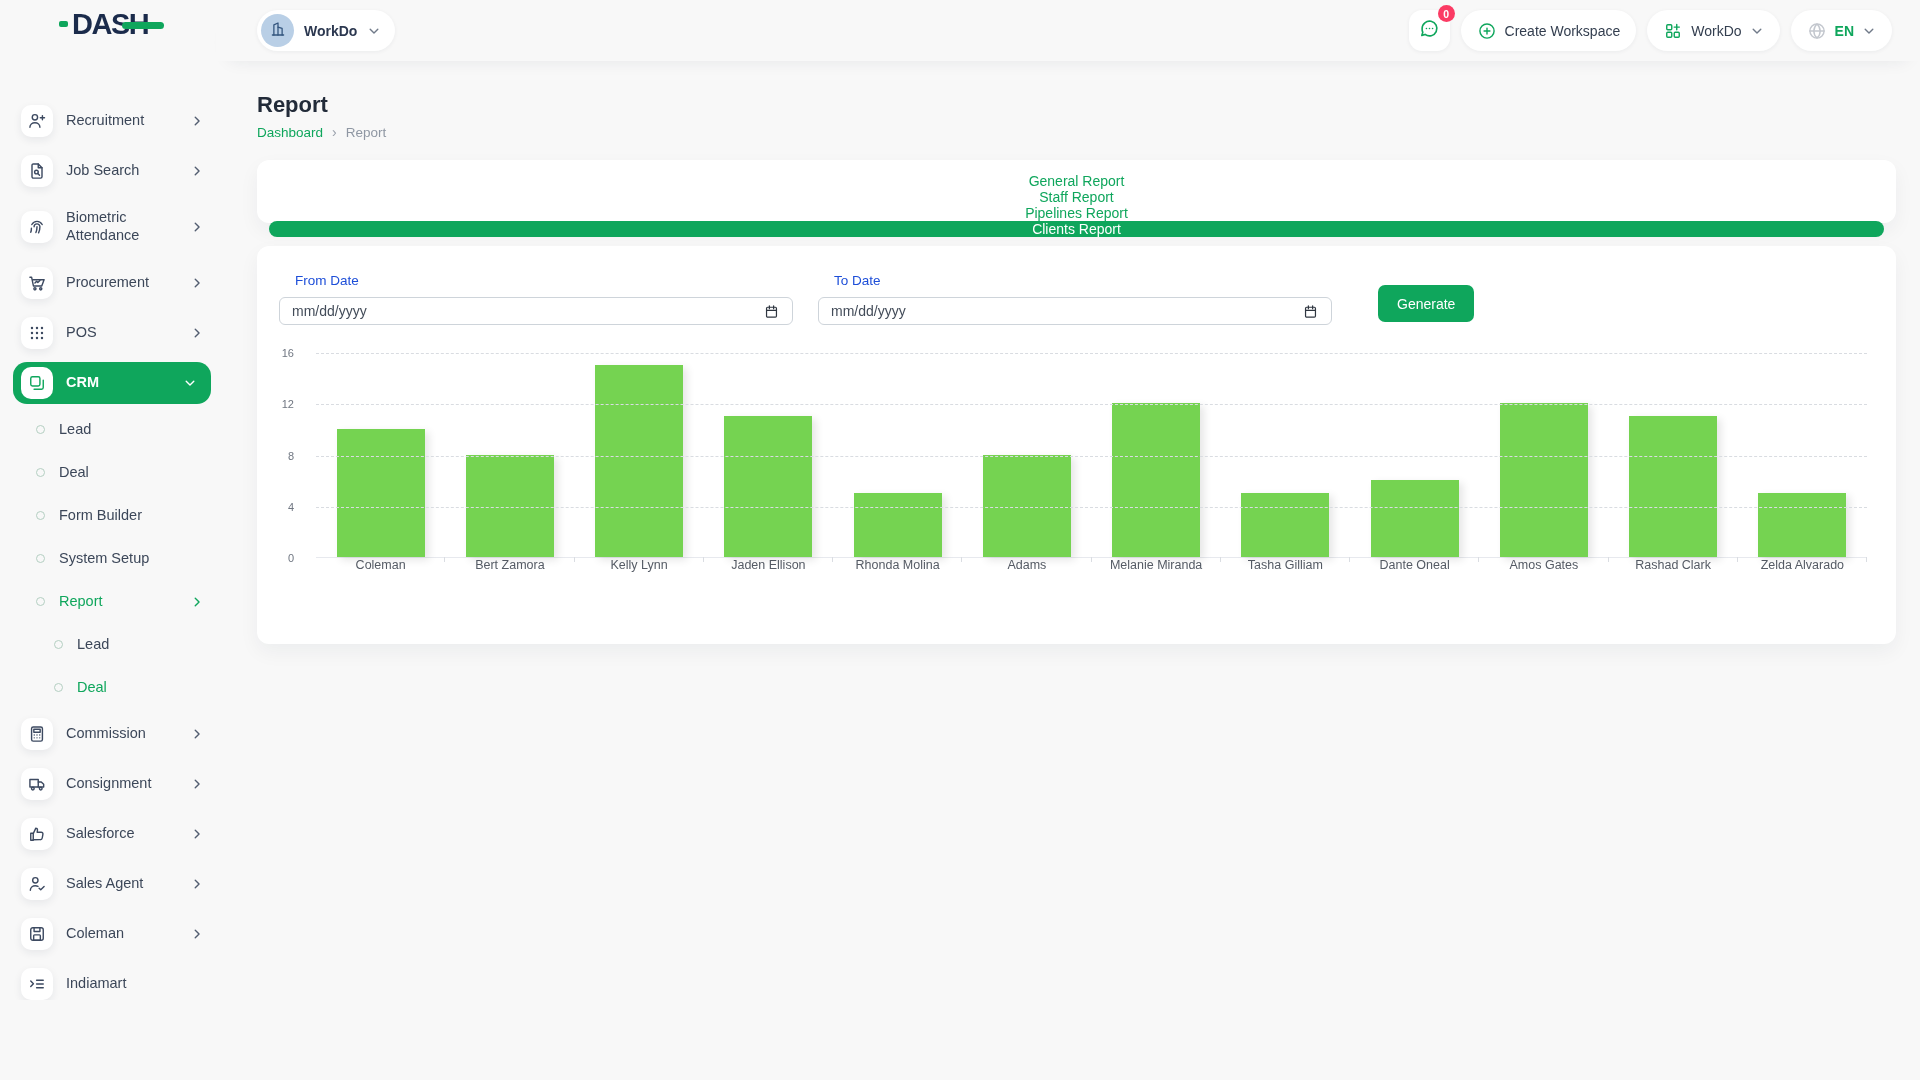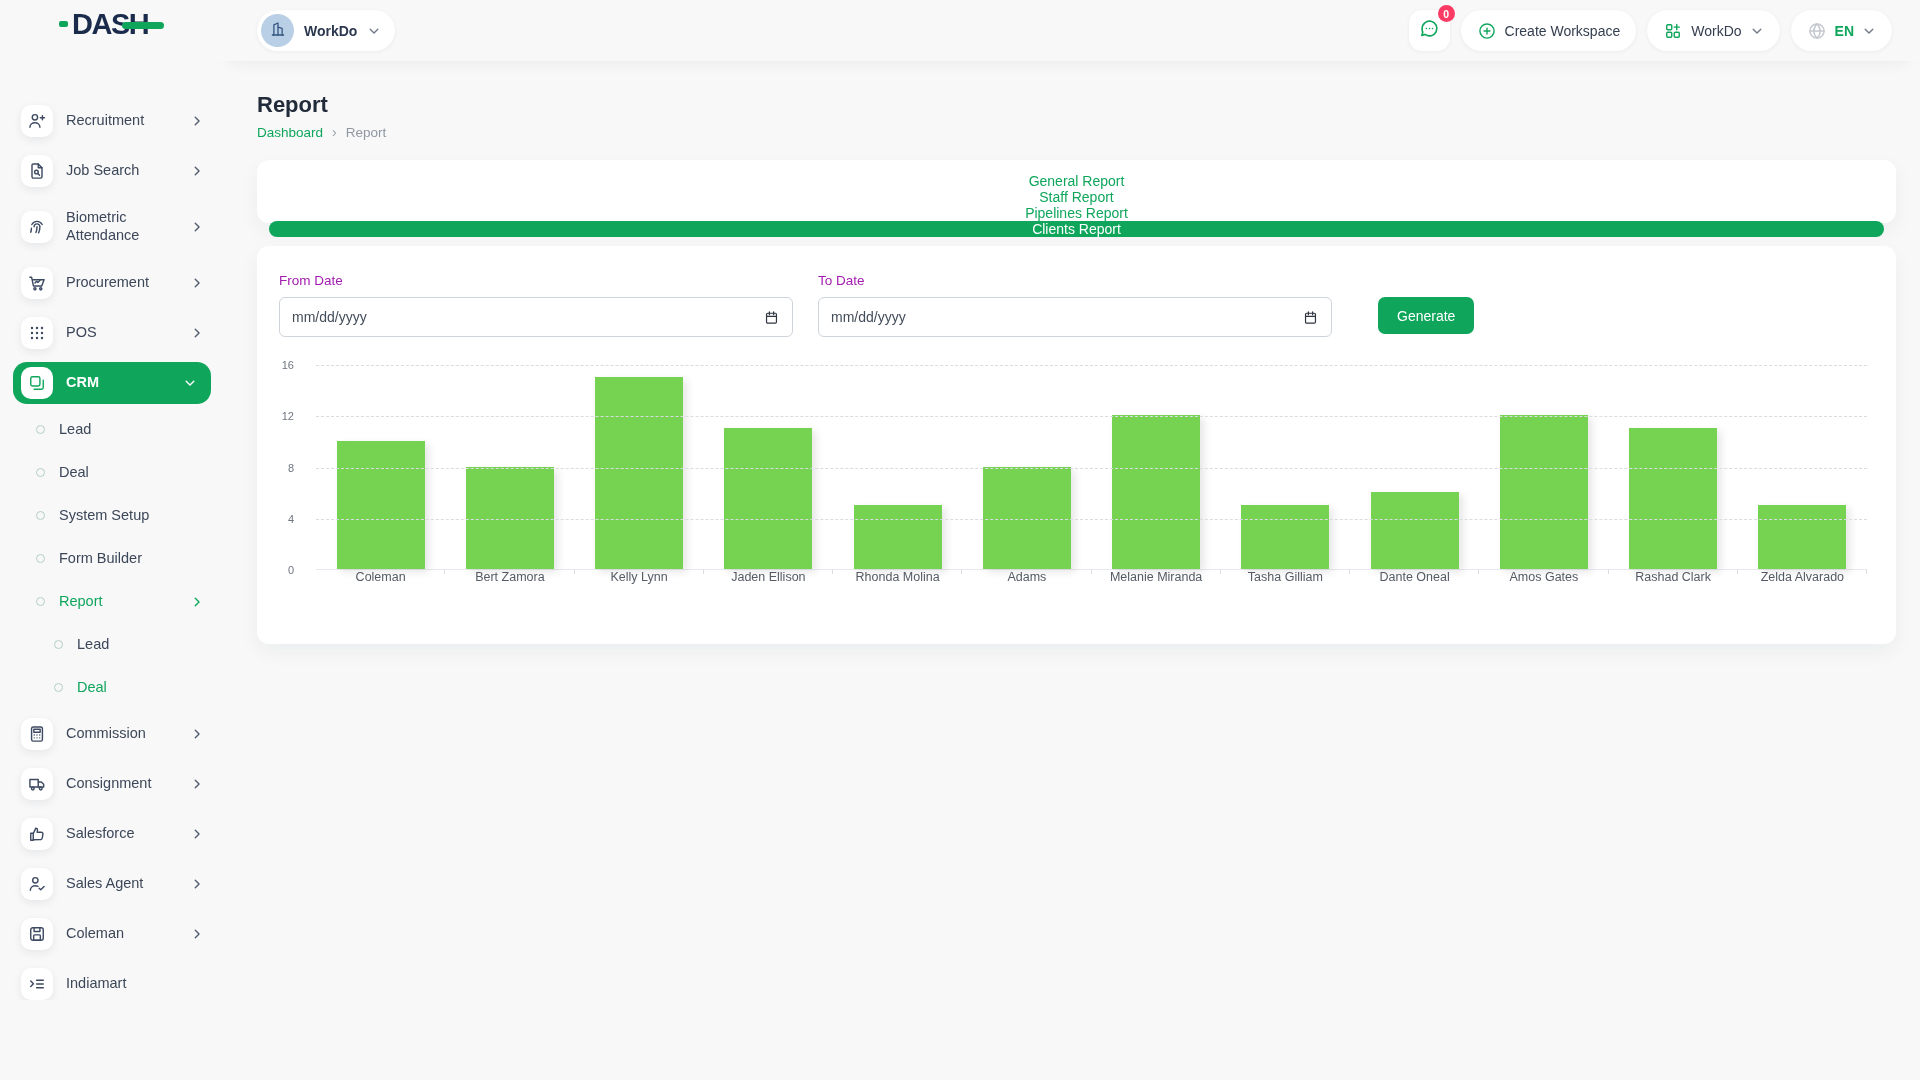--- a/index.html
+++ b/index.html
@@ -52,22 +52,22 @@
   .crumbs .cur { color:#8f97a3; }
 
   .card { background:#fff; border-radius:12px; box-shadow:0 8px 20px rgba(25,39,62,.05);flex-direction:column; }
   .tabs-card { margin-top:20px; height:63px; display:flex; padding:13px 12px; }
   .tab { flex:1; display:flex; align-items:center; justify-content:center; font-size:14px; color:#0FA65C; border-radius:8px; cursor:pointer; }
   .tab.active { background:#0FA65C; color:#fff; }
 
   .panel { margin-top:23px; height:398px; padding:27px 29px 0 22px; }
   .filter-row { display:flex; align-items:flex-end; }
   .field { width:514px; margin-right:25px; }
-  .field .flabel { font-size:13.5px; color:#a21caf; display:block; margin-bottom:9px; }
-  .date-input { height:40px; border:1px solid #ced4da; border-radius:6px; background:#fff; display:flex; align-items:center; padding:0 12px; }
+  .field .flabel { font-size:13.5px; color:#1d4ed8; display:block; margin-bottom:9px;margin-left:16px; }
+  .date-input { height:28px; border:1px solid #ced4da; border-radius:6px; background:#fff; display:flex; align-items:center; padding:0 12px; }
   .date-input input { border:none; outline:none; flex:1; font-size:14px; color:#3f4854; background:transparent; font-family:inherit; }
   .date-input input::placeholder { color:#434c59; opacity:1; }
   .date-input .cal { color:#2f3640; display:flex; flex:none; }
   .generate-btn { margin-left:21px; height:37px; margin-bottom:3px; padding:0 19px; background:#0FA65C; color:#fff; border:none; border-radius:7px; font-size:14px; font-family:inherit; cursor:pointer; }
 
   .chart { display:flex; margin-top:28px; }
   .y-axis { width:37px; position:relative; height:205px; flex:none; }
   .y-axis .yt { position:absolute; right:22px; transform:translateY(-50%); font-size:11px; color:#6f7681; }
   .plot { position:relative; flex:1; height:205px; border-bottom:1px solid #e7e9ee; }
   .gridline { position:absolute; left:0; right:0; border-top:1px dashed #d9dce1; }
@@ -191,25 +191,25 @@
         <div class="nav-row lvl1">
           <span class="dot"></span>
           <span class="lbl">Lead</span>
         </div>
         <div class="nav-row lvl1">
           <span class="dot"></span>
           <span class="lbl">Deal</span>
         </div>
         <div class="nav-row lvl1">
           <span class="dot"></span>
+          <span class="lbl">Form Builder</span>
+        </div>
+        <div class="nav-row lvl1">
+          <span class="dot"></span>
           <span class="lbl">System Setup</span>
-        </div>
-        <div class="nav-row lvl1">
-          <span class="dot"></span>
-          <span class="lbl">Form Builder</span>
         </div>
         <div class="nav-row lvl1 green">
           <span class="dot"></span>
           <span class="lbl">Report</span>
           <span class="chev">
             <svg width="14" height="14" viewBox="0 0 24 24" fill="none" stroke="currentColor" stroke-width="2.4" stroke-linecap="round" stroke-linejoin="round">
               <path d="m9 5.5 6.5 6.5L9 18.5"></path>
             </svg>
           </span>
         </div>

